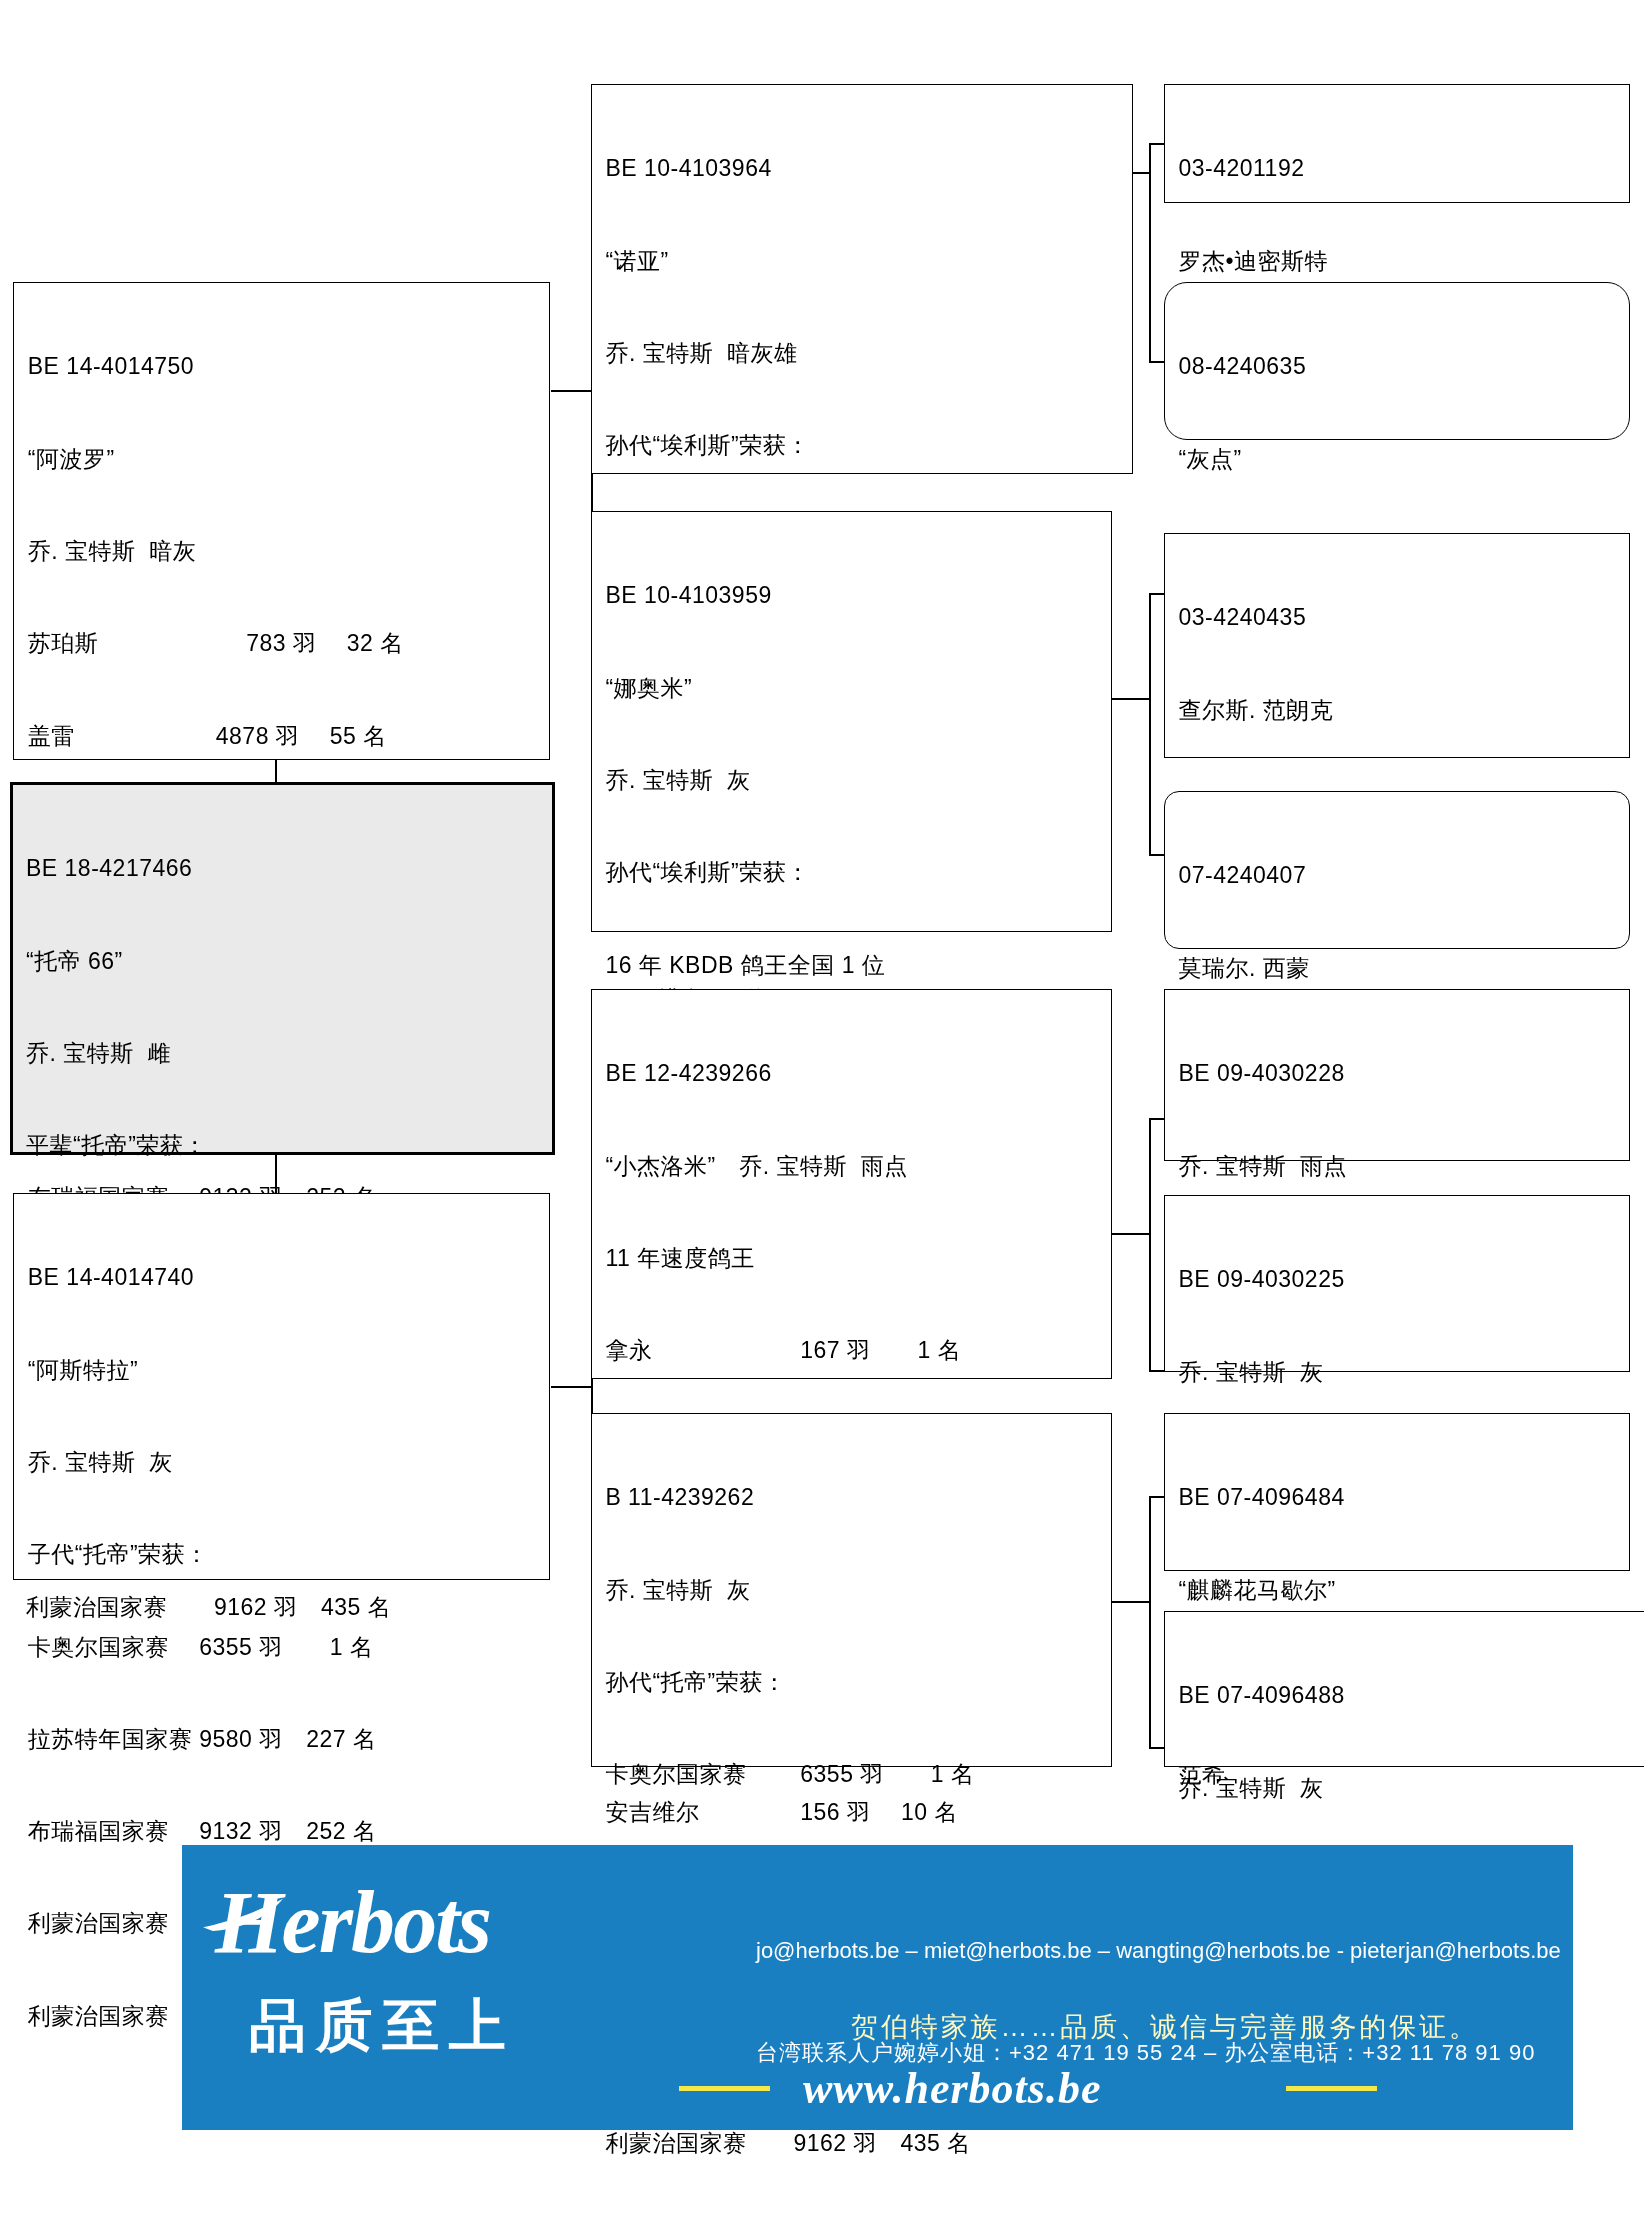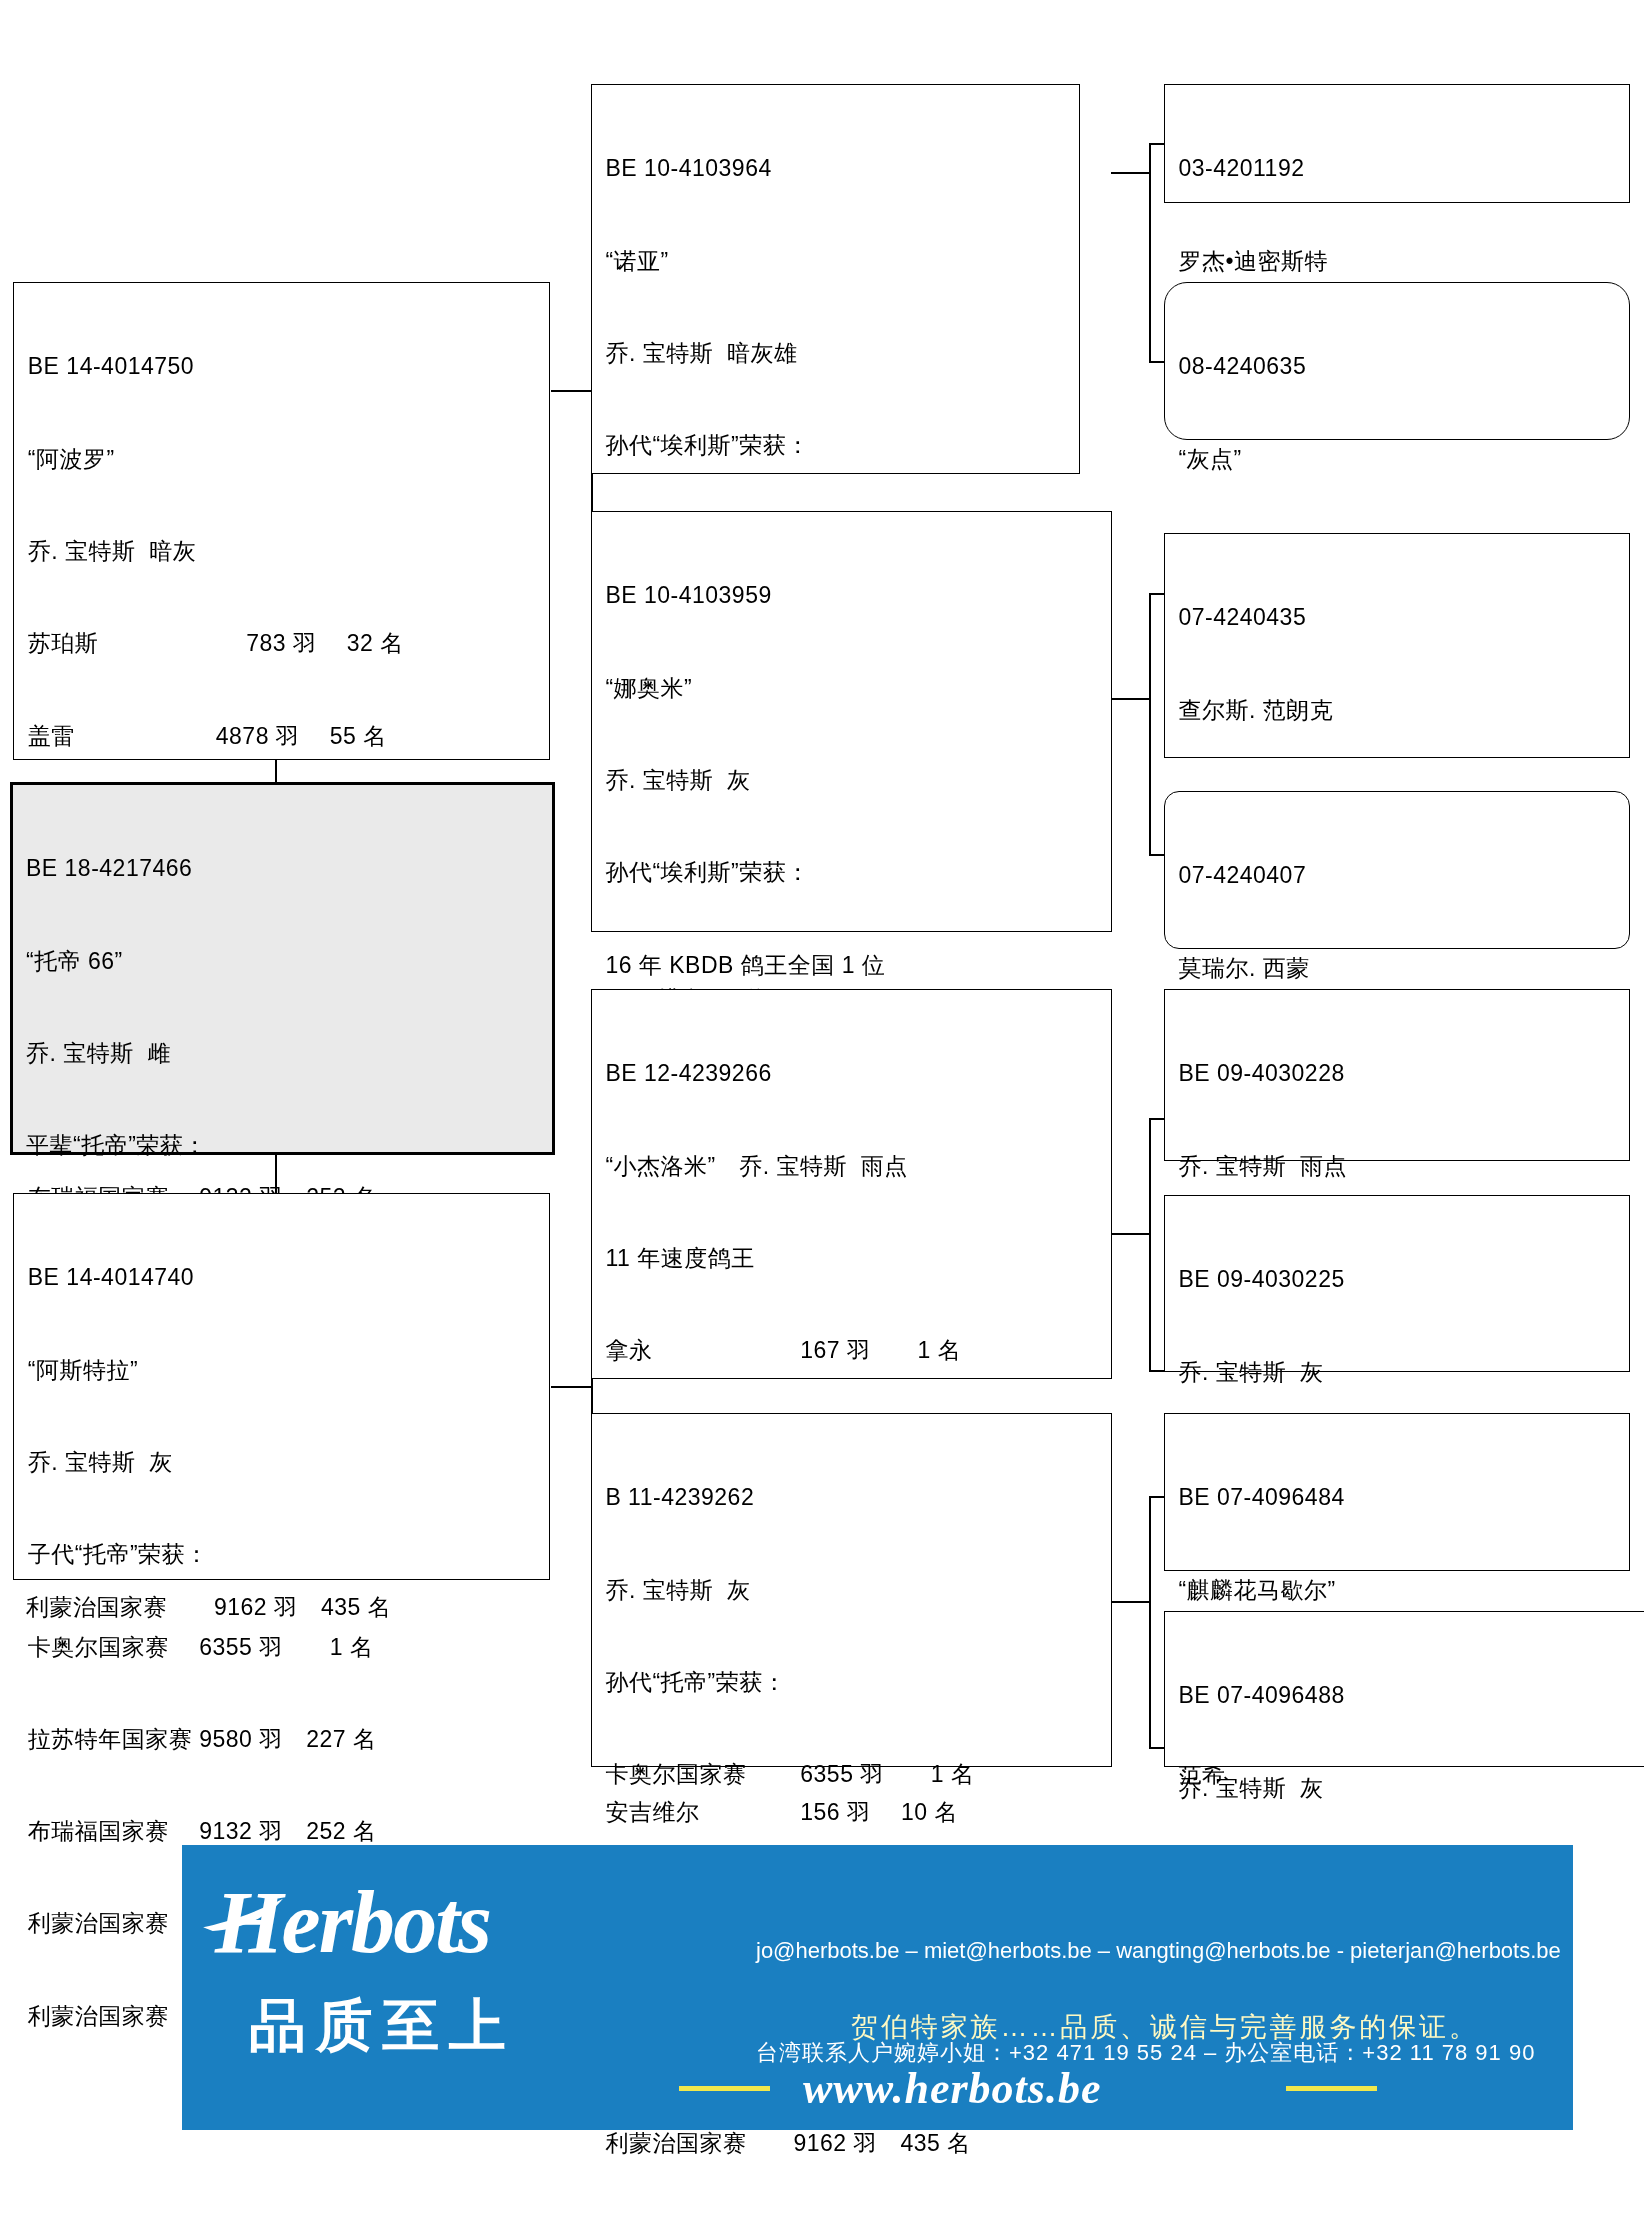--- a/index.html
+++ b/index.html
@@ -196,21 +196,21 @@
     <span class="ln">“阿斯特拉”</span>
     <span class="ln">乔. 宝特斯  灰</span>
     <span class="ln">子代“托帝”荣获：</span>
     <span class="ln">卡奥尔国家赛　 6355 羽　　1 名</span>
     <span class="ln">拉苏特年国家赛 9580 羽　227 名</span>
     <span class="ln">布瑞福国家赛　 9132 羽　252 名</span>
     <span class="ln">利蒙治国家赛　 15789 羽　355 名</span>
     <span class="ln">利蒙治国家赛　　 9162 羽　435 名</span>
   </div>
 
-  <div class="box" style="left:591px; top:84px; width:489px; height:390px;">
+  <div class="box" style="left:591px; top:84px; width:542px; height:390px;">
     <span class="ln">BE 10-4103964</span>
     <span class="ln">“诺亚”</span>
     <span class="ln">乔. 宝特斯  暗灰雄</span>
     <span class="ln">孙代“埃利斯”荣获：</span>
     <span class="ln">16 年 KBDB 鸽王全国 1 位</span>
     <span class="ln">4 场国家赛 pipa 排名鸽王全国 1 位</span>
     <span class="ln">孙代“斯蒂巴尔”荣获：</span>
     <span class="ln">15 年国家赛长距离幼鸽组 6 次参赛 6</span>
     <span class="ln">次入赏</span>
     <span class="ln">pipa 排名 13 位</span>
@@ -260,21 +260,21 @@
   </div>
 
   <div class="box" style="left:1164px; top:282px; width:466px; height:158px;border-radius:23px;">
     <span class="ln">08-4240635</span>
     <span class="ln">“灰点”</span>
     <span class="ln">哈撒特　杨</span>
     <span class="ln">亚当•马克</span>
   </div>
 
   <div class="box" style="left:1164px; top:533px; width:466px; height:225px;">
-    <span class="ln">07-4240435</span>
+    <span class="ln">03-4240435</span>
     <span class="ln">查尔斯. 范朗克</span>
     <span class="ln">亚当•马克</span>
   </div>
 
   <div class="box" style="left:1164px; top:791px; width:466px; height:158px;border-radius:15px;">
     <span class="ln">07-4240407</span>
     <span class="ln">莫瑞尔. 西蒙</span>
     <span class="ln">亚当•马克</span>
   </div>
 

